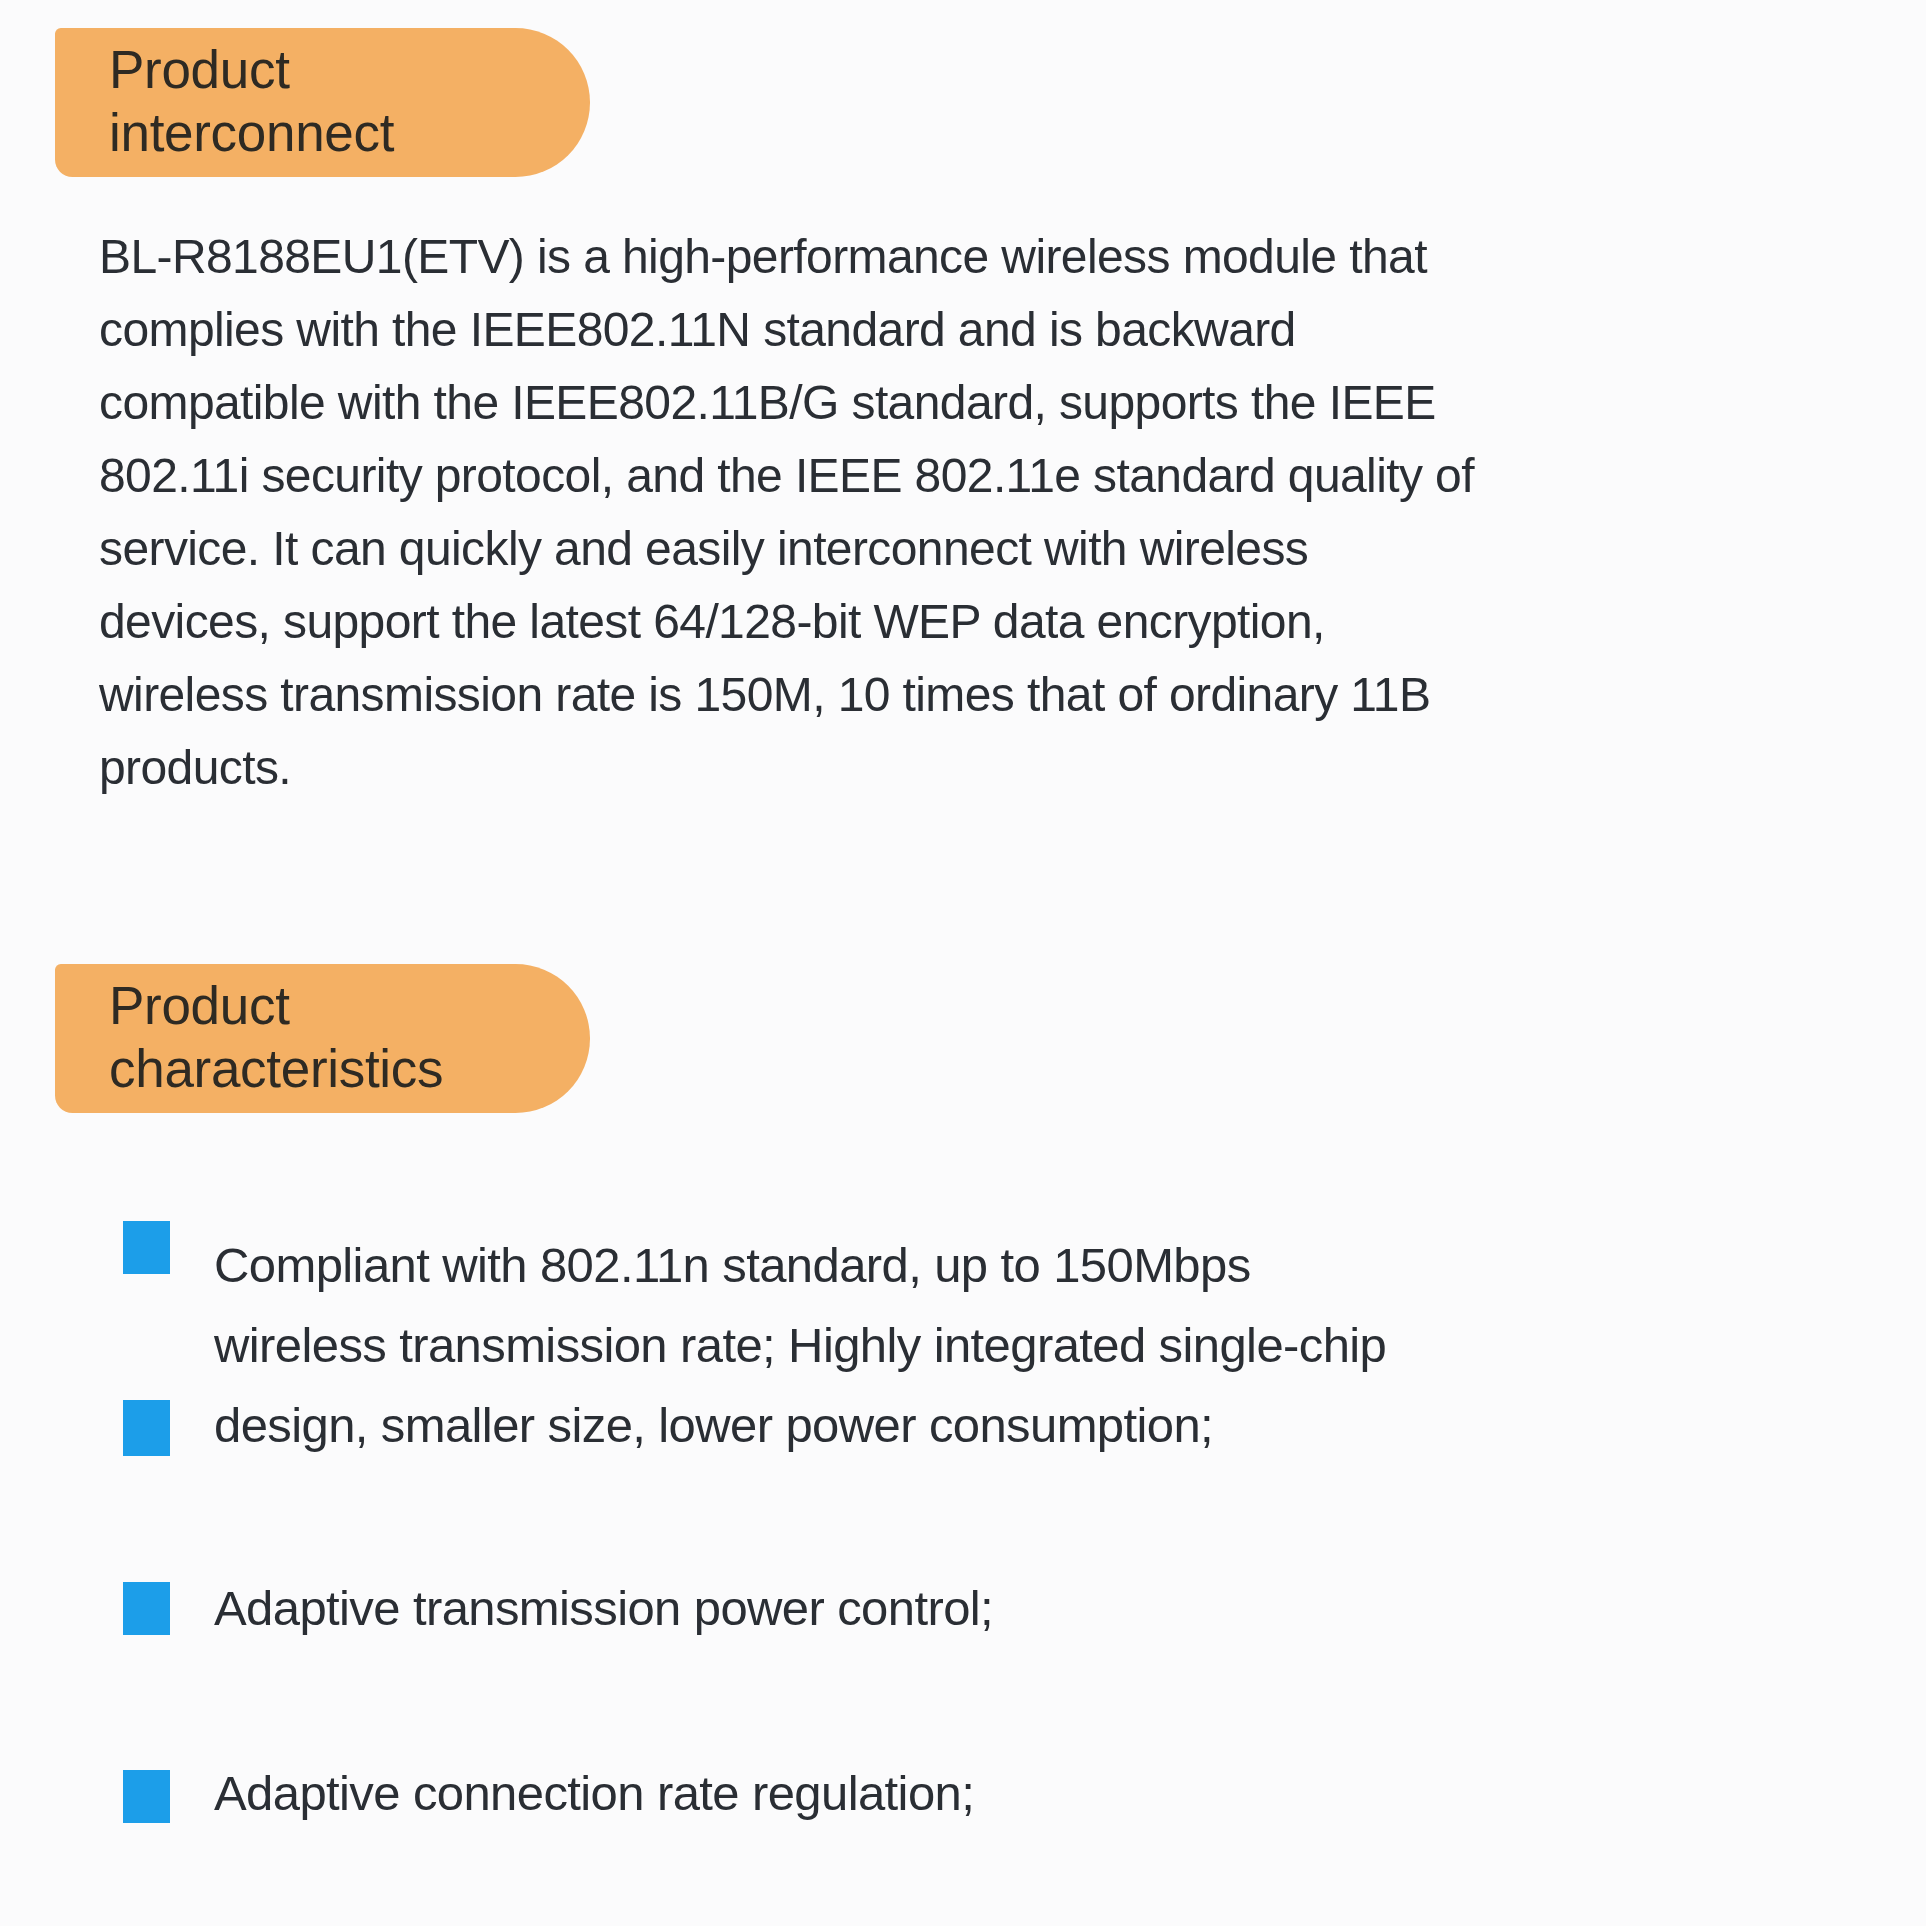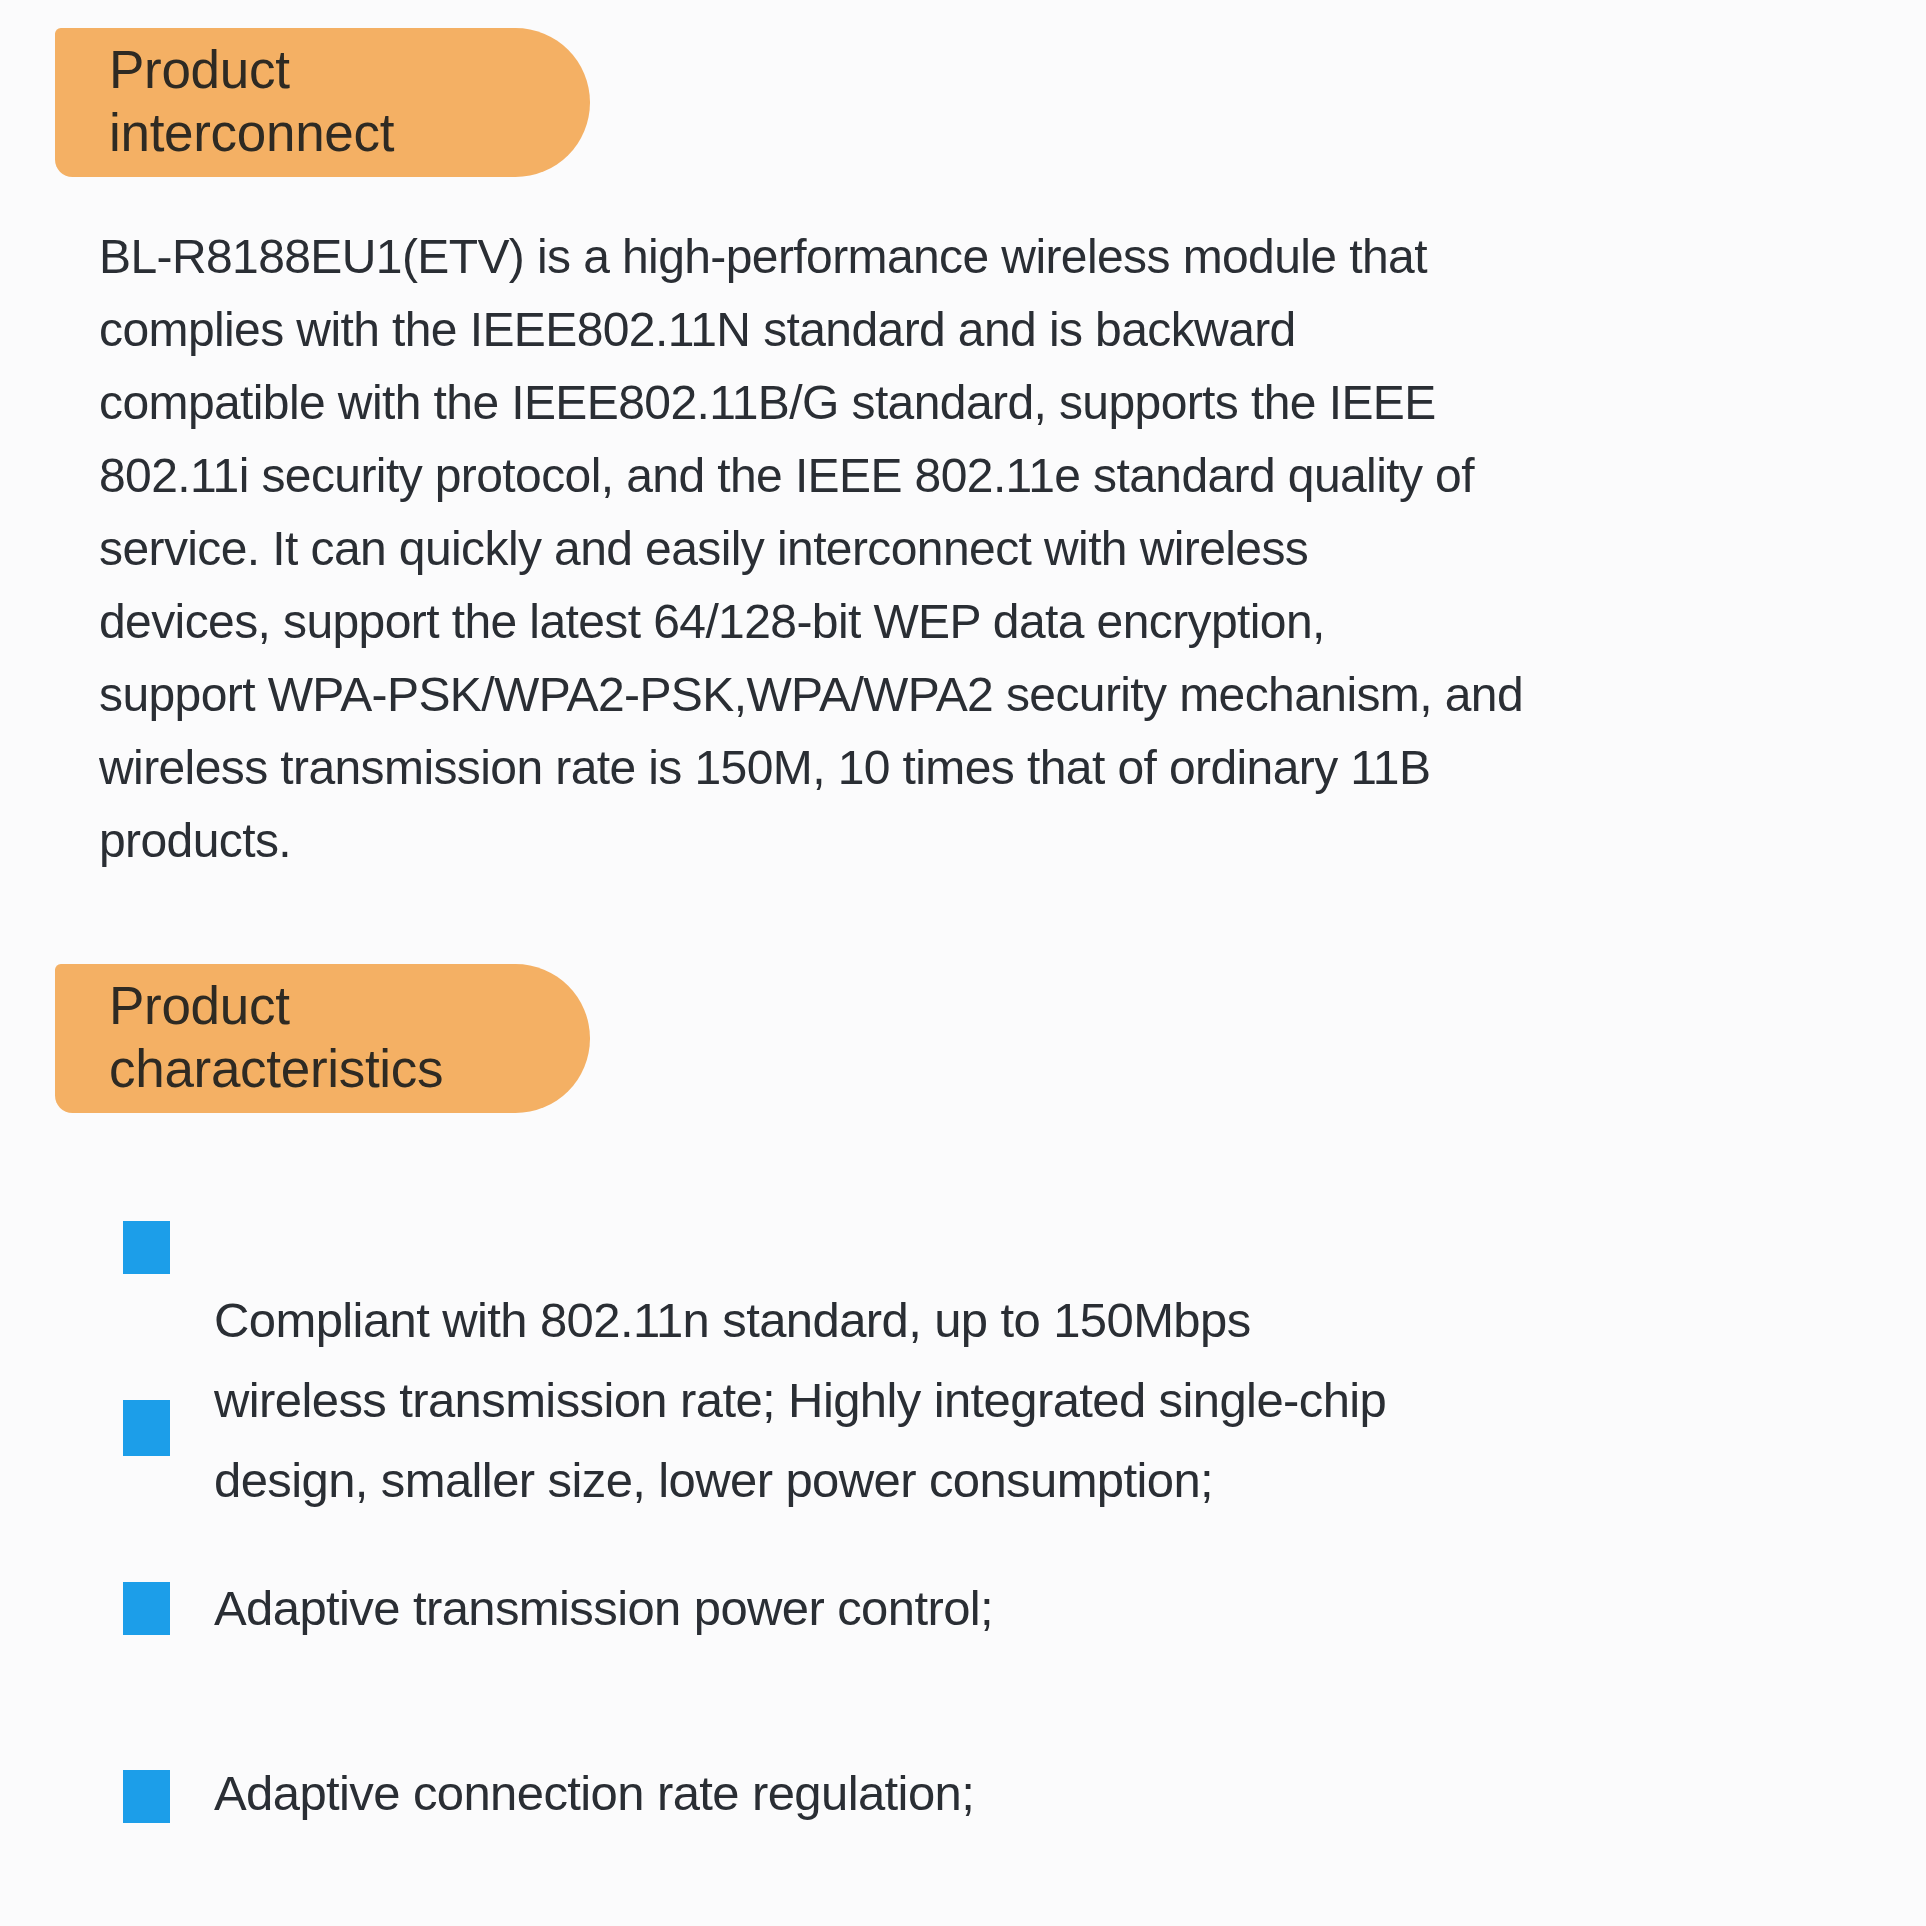--- a/index.html
+++ b/index.html
@@ -40,21 +40,21 @@
     margin-left: 28px;
   }
   .bullet-text {
     position: absolute;
     left: 214px;
     color: var(--body-text, #2a2e34);
     font-size: 49px;
     letter-spacing: -0.6px;
     white-space: nowrap;
   }
-  .bullet-1 { top: 1280px; line-height: 80px; }
+  .bullet-1 { top: 1225px; line-height: 80px; }
   .bullet-2 { top: 1576px; line-height: 65px; }
   .bullet-3 { top: 1761px; line-height: 65px; }
   .sq {
     position: absolute;
     left: 123px;
     width: 47px; height: 53px;
     background: var(--marker, #1c9ee9);
   }
   .sq-1 { top: 1221px; }
   .sq-2 { top: 1400px; height: 56px; }
@@ -71,21 +71,20 @@
     <div class="badge-line">interconnect</div>
   </div>
 
   <div class="para">
     <div class="para-line">BL-R8188EU1(ETV) is a high-performance wireless module that</div>
     <div class="para-line">complies with the IEEE802.11N standard and is backward</div>
     <div class="para-line">compatible with the IEEE802.11B/G standard, supports the IEEE</div>
     <div class="para-line">802.11i security protocol, and the IEEE 802.11e standard quality of</div>
     <div class="para-line">service. It can quickly and easily interconnect with wireless</div>
     <div class="para-line">devices, support the latest 64/128-bit WEP data encryption,</div>
-    <div class="para-line">support WPA-PSK/WPA2-PSK,WPA/WPA2 security mechanism, and</div>
     <div class="para-line">wireless transmission rate is 150M, 10 times that of ordinary 11B</div>
     <div class="para-line">products.</div>
   </div>
 
   <div class="badge badge-char">
     <div class="badge-line">Product</div>
     <div class="badge-line">characteristics</div>
   </div>
 
   <span class="sq sq-1"></span>

